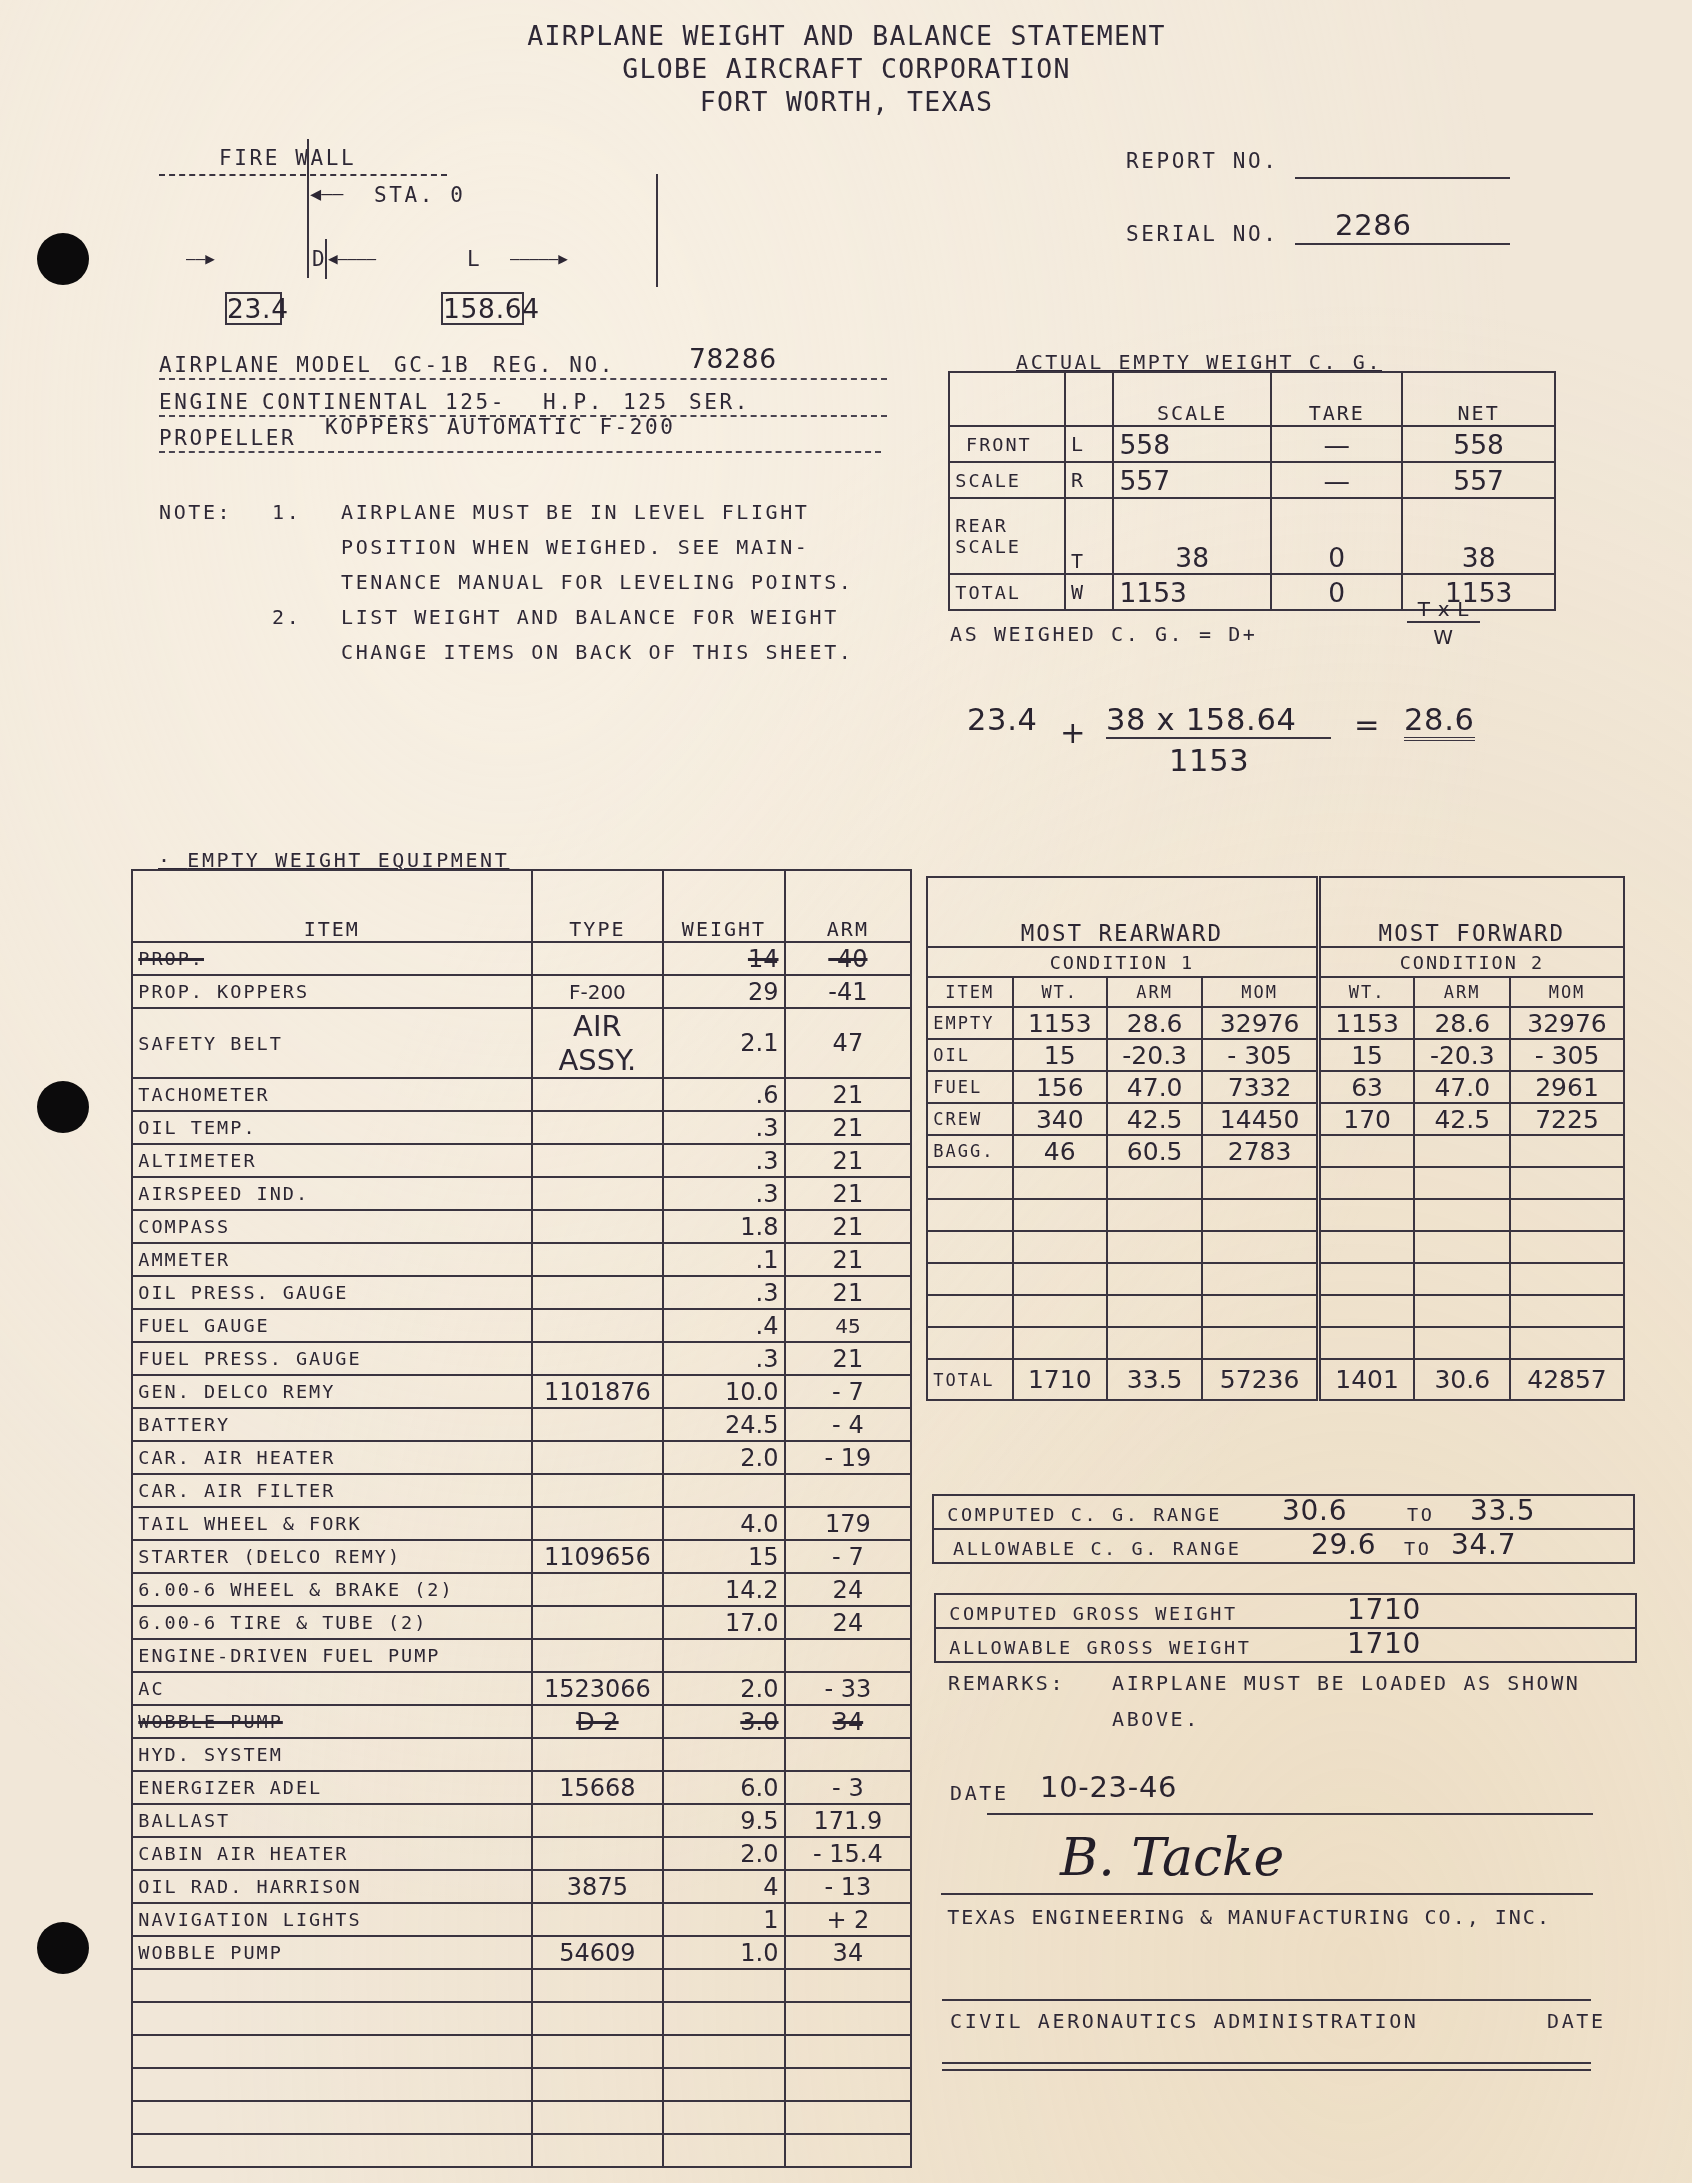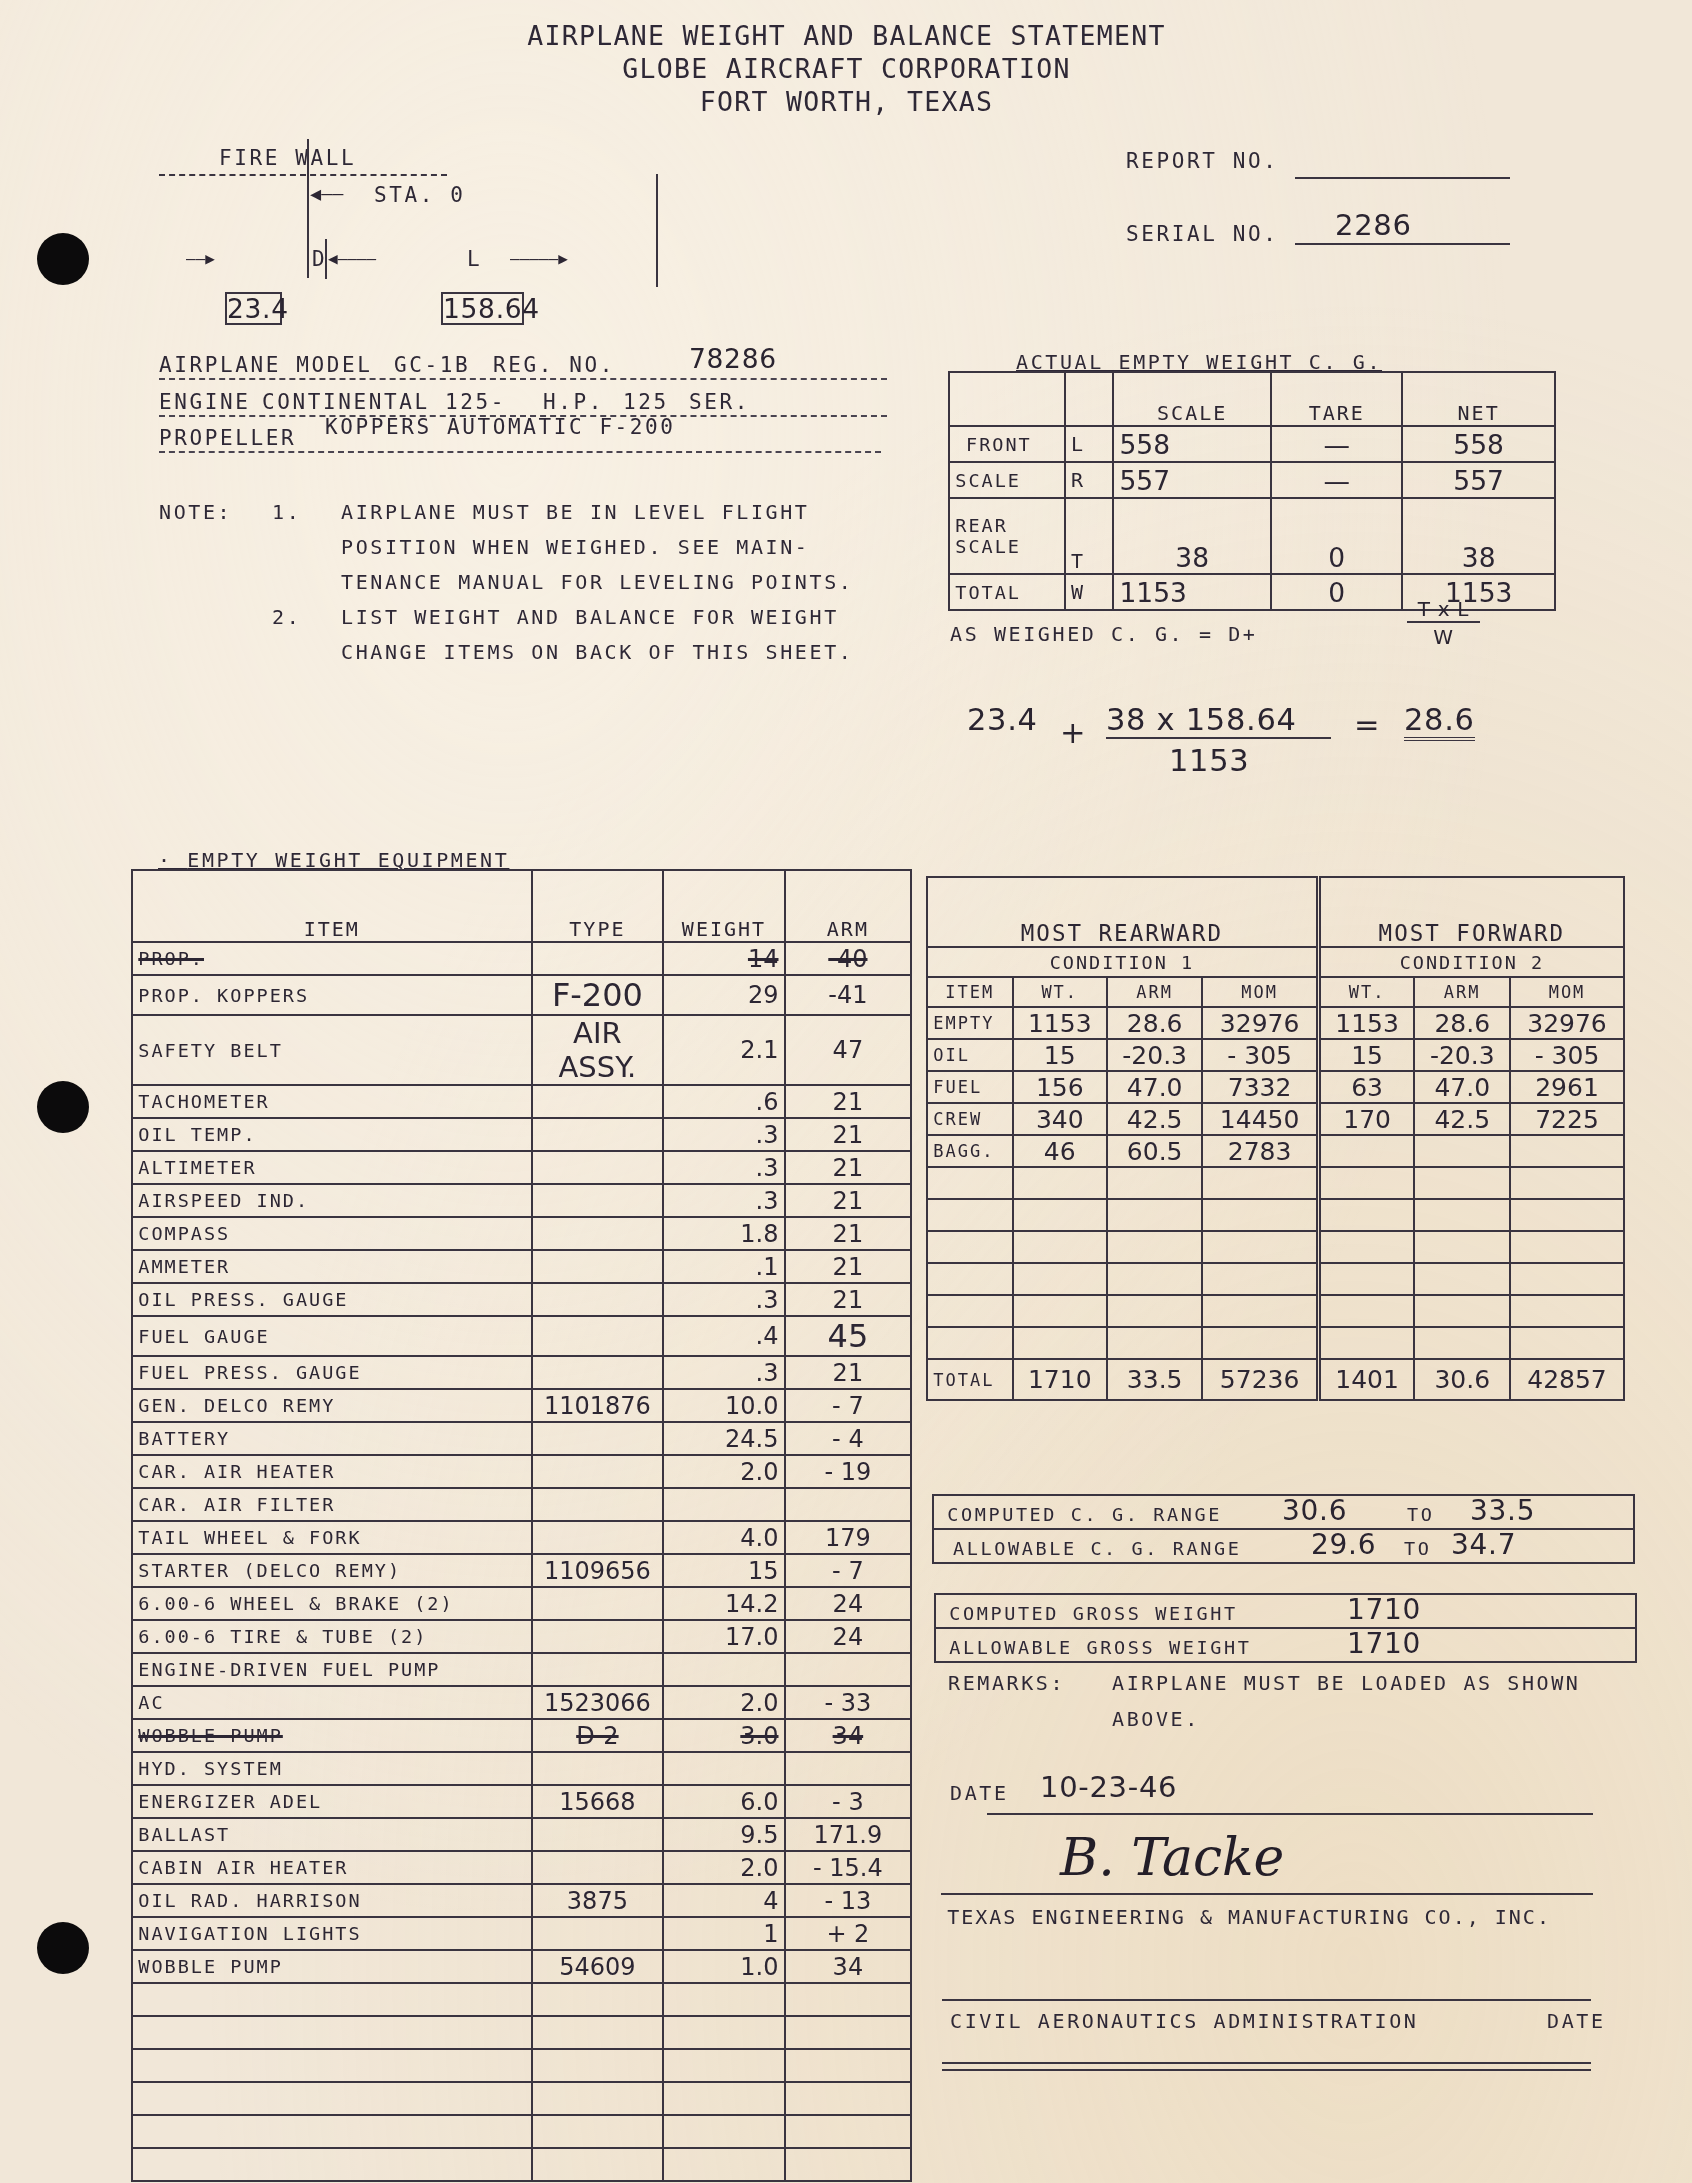--- a/index.html
+++ b/index.html
@@ -188,21 +188,21 @@
   </thead>
   <tbody id="equip-body">
       <tr style="height: 33px;">
         <td class="cell-typed strike" style="font-size: 18.5px;">PROP.</td>
         <td class="cell-hand ctr strike" style="font-size: 24px;"></td>
         <td class="cell-hand rgt strike" style="font-size: 24px;">14</td>
         <td class="cell-hand ctr strike" style="font-size: 24px;">-40</td>
       </tr>
       <tr style="height: 33px;">
         <td class="cell-typed" style="font-size: 18.5px;">PROP. KOPPERS</td>
-        <td class="cell-hand ctr" style="font-size: 32px;">F-200</td>
+        <td class="cell-hand ctr" style="font-size: 20px;">F-200</td>
         <td class="cell-hand rgt" style="font-size: 24px;">29</td>
         <td class="cell-hand ctr" style="font-size: 24px;">-41</td>
       </tr>
       <tr style="height: 33px;">
         <td class="cell-typed" style="font-size: 18.5px;">SAFETY BELT</td>
         <td class="cell-hand ctr" style="font-size: 29px;">AIR ASSY.</td>
         <td class="cell-hand rgt" style="font-size: 24px;">2.1</td>
         <td class="cell-hand ctr" style="font-size: 24px;">47</td>
       </tr>
       <tr style="height: 33px;">
@@ -244,21 +244,21 @@
       <tr style="height: 33px;">
         <td class="cell-typed" style="font-size: 18.5px;">OIL PRESS. GAUGE</td>
         <td class="cell-hand ctr" style="font-size: 24px;"></td>
         <td class="cell-hand rgt" style="font-size: 24px;">.3</td>
         <td class="cell-hand ctr" style="font-size: 24px;">21</td>
       </tr>
       <tr style="height: 33px;">
         <td class="cell-typed" style="font-size: 18.5px;">FUEL GAUGE</td>
         <td class="cell-hand ctr" style="font-size: 24px;"></td>
         <td class="cell-hand rgt" style="font-size: 24px;">.4</td>
-        <td class="cell-hand ctr" style="font-size: 32px;">45</td>
+        <td class="cell-hand ctr" style="font-size: 20px;">45</td>
       </tr>
       <tr style="height: 33px;">
         <td class="cell-typed" style="font-size: 18.5px;">FUEL PRESS. GAUGE</td>
         <td class="cell-hand ctr" style="font-size: 24px;"></td>
         <td class="cell-hand rgt" style="font-size: 24px;">.3</td>
         <td class="cell-hand ctr" style="font-size: 24px;">21</td>
       </tr>
       <tr style="height: 33px;">
         <td class="cell-typed" style="font-size: 18.5px;">GEN. DELCO REMY</td>
         <td class="cell-hand ctr" style="font-size: 24px;">1101876</td>

